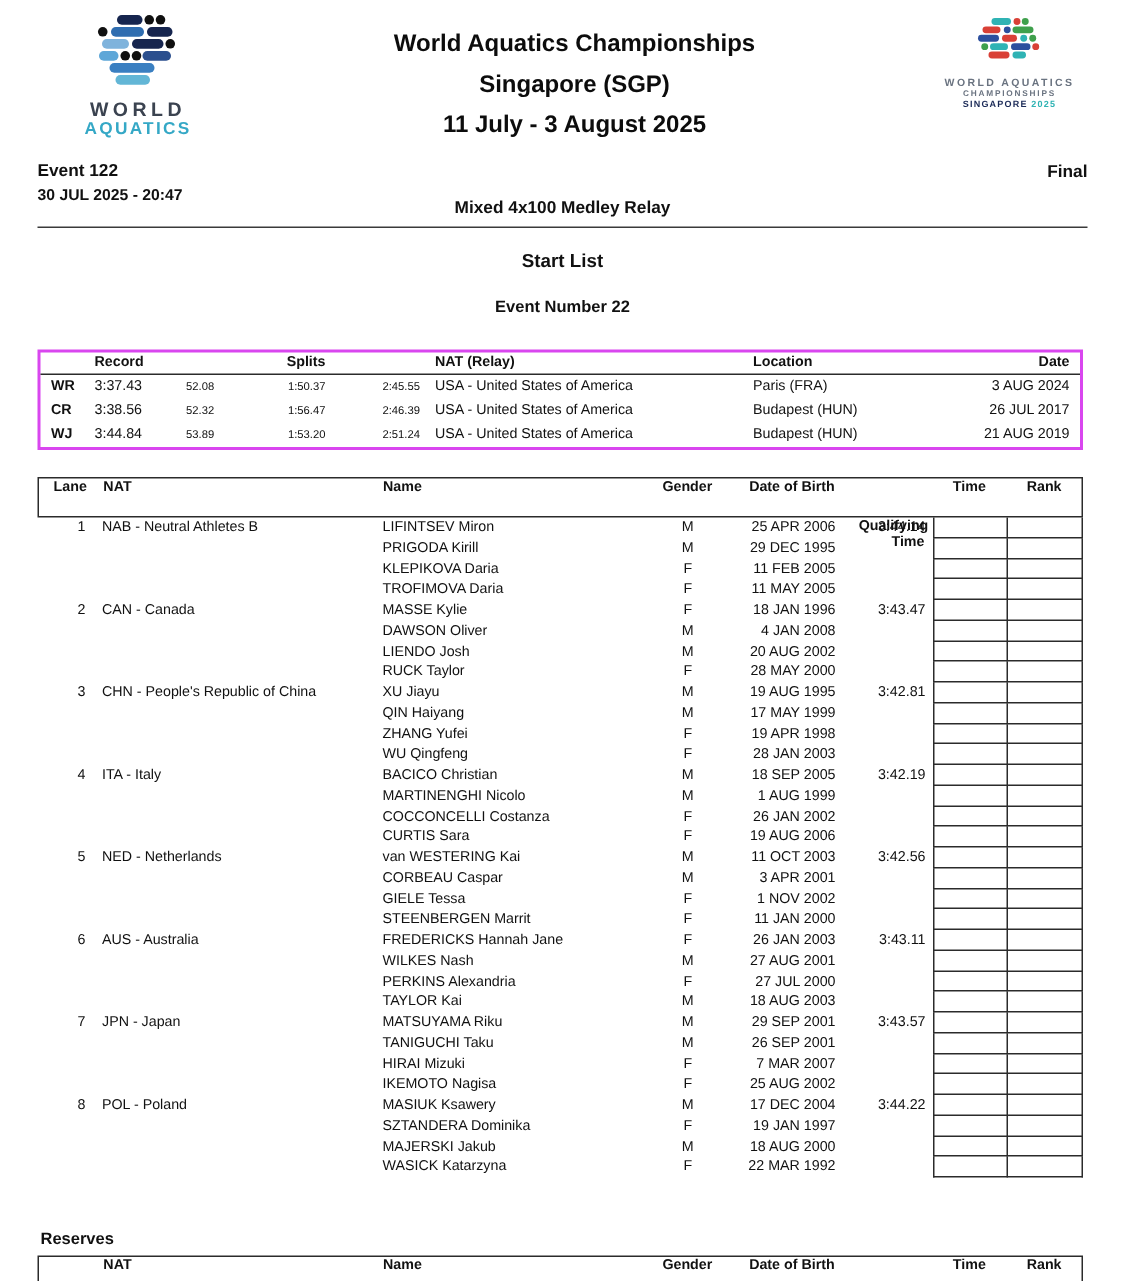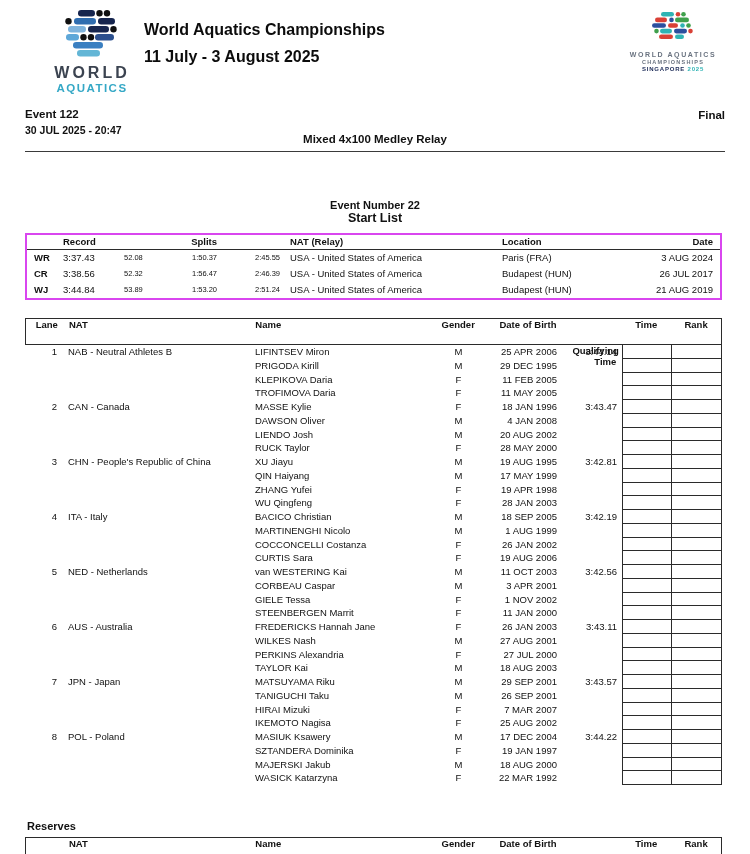--- a/index.html
+++ b/index.html
@@ -4,36 +4,36 @@
 <style>
   * { margin:0; padding:0; box-sizing:border-box; }
   html,body { background:#e8e8e8; }
   #page {
     position:relative; width:750px; height:854px; background:#ffffff;
     font-family:"Liberation Sans", sans-serif; color:#111; overflow:hidden;
     margin:0 auto;
   }
   
   .logo-left { position:absolute; left:48px; top:10px; width:88px; text-align:center; }
-  .logo-left .wa-world { font-size:16px; font-weight:bold; color:#3b4350; letter-spacing:3px; margin-top:2px;text-align:center; }
+  .logo-left .wa-world { font-size:13px; font-weight:bold; color:#3b4350; letter-spacing:3px; margin-top:2px;text-align:center; }
   .logo-left .wa-aquatics { font-size:11.5px; font-weight:bold; color:#35a8c6; letter-spacing:1.5px; }
-  .center-title { position:absolute; left:144px; right:140px; top:16px; }
+  .center-title { position:absolute; left:156px; right:140px; top:16px; text-align:center; }
   .center-title .t-line { font-size:16px; font-weight:bold; line-height:27px; color:#0c0c0c; }
   .logo-right { position:absolute; left:617px; top:12px; width:112px; text-align:center; }
   .logo-right .wac-line1 { font-size:7px; font-weight:bold; color:#6a7380; letter-spacing:1.6px; margin-top:3px; }
   .logo-right .wac-line2 { font-size:5.5px; font-weight:bold; color:#6a7380; letter-spacing:1.2px; margin-top:1px; }
   .logo-right .wac-line3 { font-size:6px; font-weight:bold; margin-top:1px; letter-spacing:0.8px; }
   .logo-right .wac-sg { color:#1b2a57; }
   .logo-right .wac-year { color:#2fb3b4; }
   .event-label { position:absolute; left:25px; top:108px; font-size:11.5px; font-weight:bold; }
   .event-datetime { position:absolute; left:25px; top:124px; font-size:10.5px; font-weight:bold; }
   .event-name { position:absolute; left:140px; right:140px; top:109px; text-align:center; font-size:11.5px; font-weight:bold;margin-top:24px; }
   .phase { position:absolute; right:25px; top:109px; font-size:11.5px; font-weight:bold; }
   .hr { position:absolute; left:25px; right:25px; top:151px; border-top:1.5px solid #3a3a3a; }
-  .start-list-title { position:absolute; left:0; width:100%; top:167px; text-align:center; font-size:12.5px; font-weight:bold;margin-top:44px; }
+  .start-list-title { position:absolute; left:0; width:100%; top:167px; text-align:center; font-size:12.5px; font-weight:bold; }
   .event-number { position:absolute; left:0; width:100%; top:199px; text-align:center; font-size:11px; font-weight:bold; }
   
   .records-table { position:absolute; left:25px; top:233px; width:697px; border:2px solid #d946ef; font-size:9.5px; }
   .rec-header { display:flex; height:15px; line-height:14px; border-bottom:1px solid #2b2b2b; font-weight:bold; }
   .rec-row { display:flex; height:16px; line-height:16px; }
   .rc { overflow:hidden; white-space:nowrap; }
   .rc-label { width:33px; padding-left:7px; font-weight:bold; }
   .rc-record { width:64px; padding-left:3px; }
   .rc-s1 { width:38px; text-align:left; }
   .rc-s2 { width:55px; text-align:right; }
@@ -84,20 +84,21 @@
       <rect x="34" y="24" width="19" height="6.5" rx="3.2" fill="#2b4f8e"></rect>
       <rect x="12" y="32" width="30" height="6.5" rx="3.2" fill="#3a7fc1"></rect>
       <rect x="16" y="40" width="23" height="6.5" rx="3.2" fill="#63b6d6"></rect>
     </svg>
     <div class="wa-world">WORLD</div>
     <div class="wa-aquatics">AQUATICS</div>
   </div>
 
   <div class="center-title">
     <div class="t-line">World Aquatics Championships</div>
+    <div class="t-line">Singapore (SGP)</div>
     <div class="t-line">11 July - 3 August 2025</div>
   </div>
 
   <div class="logo-right">
     <svg width="60" height="32" viewBox="0 0 60 32">
       <rect x="18" y="0" width="13" height="4.6" rx="2.3" fill="#2fb3b4"></rect>
       <circle cx="35" cy="2.3" r="2.3" fill="#d94036"></circle>
       <circle cx="40.5" cy="2.3" r="2.3" fill="#3fa04c"></circle>
       <rect x="12" y="5.6" width="12" height="4.6" rx="2.3" fill="#d94036"></rect>
       <circle cx="28.5" cy="7.9" r="2.3" fill="#2c4f9e"></circle>

